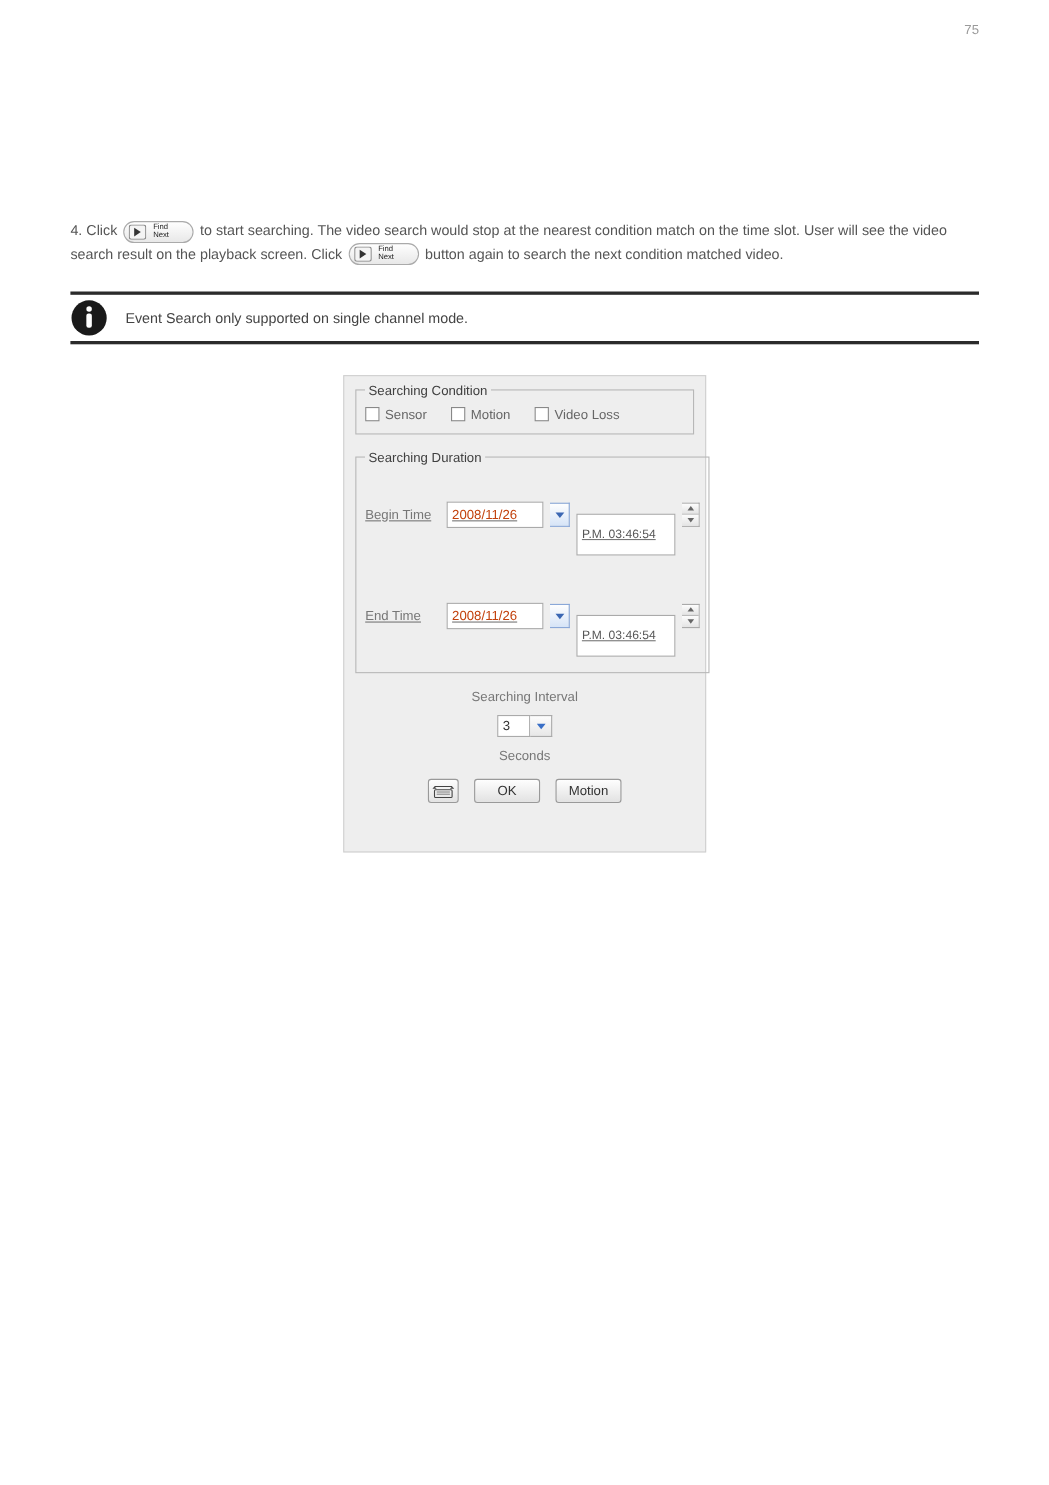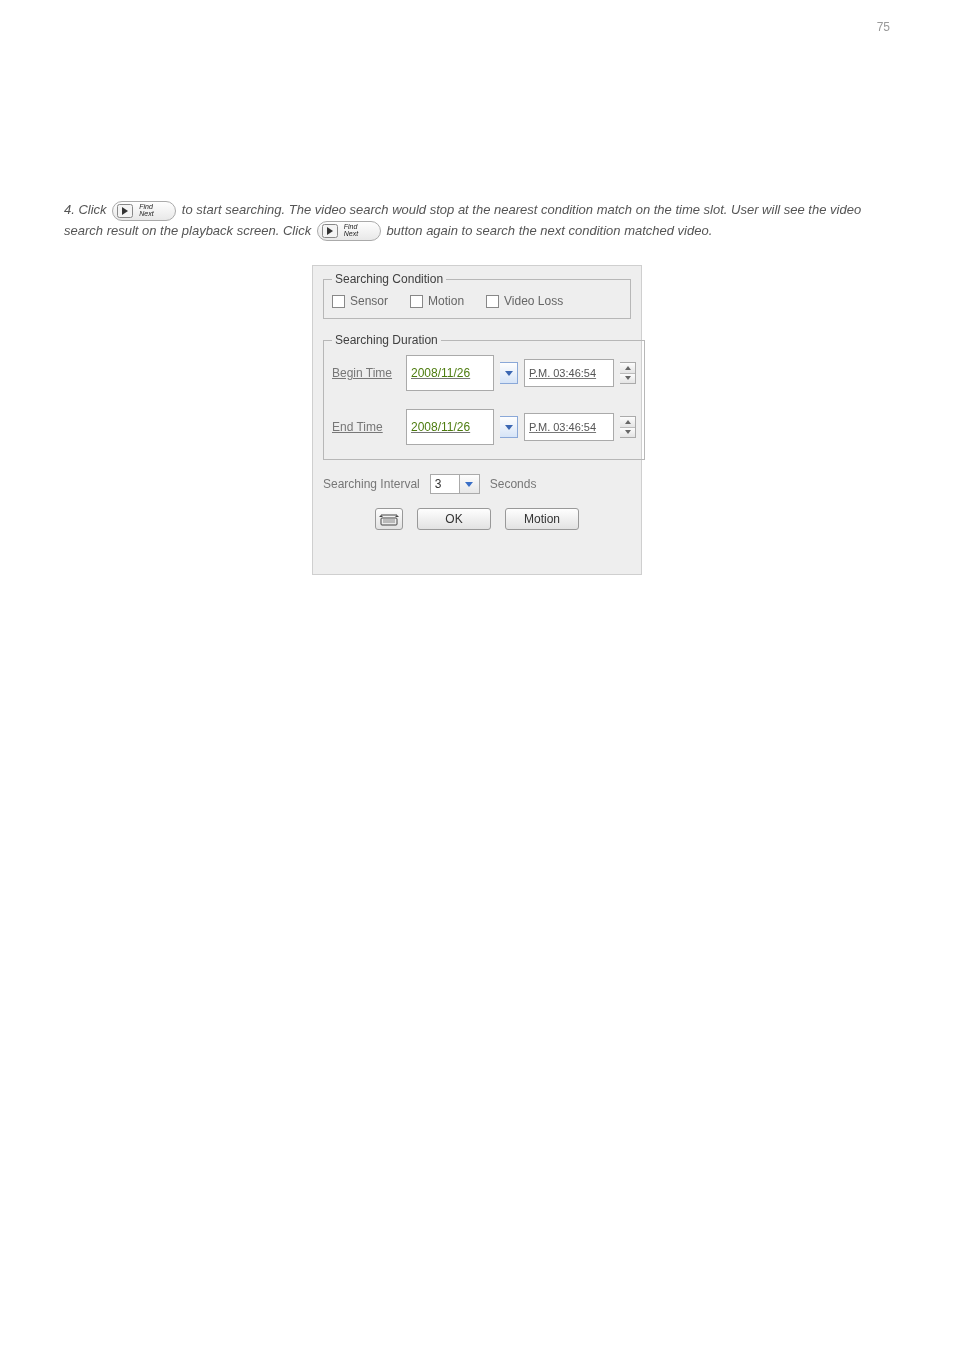--- a/index.html
+++ b/index.html
@@ -22,21 +22,20 @@
     font-size: 12px;
     color: #9a9a9a;
     text-align: center;
   }
   .body-text {
     font-size: 13px;
     color: #555;
     line-height: 1.55;
     margin-top: 140px;
     margin-bottom: 24px;
-    font-style: italic;
   }
   .icon-btn {
     display: inline-block;
     vertical-align: middle;
     width: 64px;
     height: 20px;
     border: 1px solid #aaa;
     border-radius: 10px;
     background: linear-gradient(#fefefe,#e8e8e8);
     position: relative;
@@ -84,53 +83,53 @@
   }
   fieldset + fieldset { margin-bottom: 14px; }
   legend { font-size: 12px; color:#404040; padding: 0 3px; background:#eeeeee; }
   .cond-row { display:flex; gap:22px; font-size:12px; color:#666; }
   .chk { display:flex; align-items:center; gap:5px; }
   .chk-box { width:13px; height:13px; background:#fff; border:1px solid #888; }
   .dur-row { display:flex; align-items:center; gap:6px; margin-bottom:18px; font-size:12px; color:#777;text-decoration:underline; }
   .dur-row:last-child { margin-bottom:4px; }
   .labelcol { width:68px; }
   .dateinp {
-    flex:0 0 88px; height:36px; background:#fff; border:1px solid #aaa;
-    display:flex; align-items:center; padding:0 4px; font-size:12px; color:#4d7c0f; position:relative;text-align:center;
+    flex:0 0 88px; height:24px; background:#fff; border:1px solid #aaa;
+    display:flex; align-items:center; padding:0 4px; font-size:12px; color:#c2410c; position:relative;text-align:center;
   }
   .dropbtn {
     flex:0 0 18px; height:22px; background:linear-gradient(#fefefe,#d6e4f7); border:1px solid #8aa8d8; border-left:none;
     display:flex; align-items:center; justify-content:center;
   }
   .dropbtn svg { width:10px; height:10px; }
   .timeinp {
-    flex:0 0 90px; height:28px; background:#fff; border:1px solid #aaa;
-    display:flex; align-items:center; padding:12px 4px; font-size:11px; color:#555;
+    flex:0 0 90px; height:38px; background:#fff; border:1px solid #aaa;
+    display:flex; align-items:center; padding:12px 4px; font-size:11px; color:#555;margin-top:36px;
   }
   .spin {
     flex:0 0 16px; height:22px; display:flex; flex-direction:column; border:1px solid #aaa; border-left:none;
   }
   .spin div{ flex:1; background:linear-gradient(#fcfcfc,#e4e4e4); display:flex;align-items:center;justify-content:center;}
   .spin div:first-child{ border-bottom:1px solid #bbb;}
   .spin svg{width:8px;height:6px;}
   .field-int {
     display:flex; align-items:center; gap:10px; margin:4px 4px 14px 4px;
-    font-size:12px; color:#777;
+    font-size:12px; color:#777;flex-direction:column;
   }
   .int-sel {
     display:flex; align-items:center;
   }
   .int-sel .val { width:30px; height:20px; border:1px solid #aaa; background:#fff; display:flex; align-items:center; padding:0 4px; font-size:12px; color:#333;}
   .int-sel .btn {
     width:20px; height:20px; border:1px solid #aaa; border-left:none; background:linear-gradient(#fdfdfd,#e7e7e7);
     display:flex; align-items:center; justify-content:center;
   }
   .dlg-buttons { display:flex; justify-content:center; gap:14px; align-items:center; margin-top:4px;}
   .dlg-btn {
-    width:74px; height:22px; background:linear-gradient(#fefefe,#e2e2e2); border:1px solid #999; border-radius:3px;
+    width:60px; height:22px; background:linear-gradient(#fefefe,#e2e2e2); border:1px solid #999; border-radius:3px;
     font-size:12px; color:#333; display:flex; align-items:center; justify-content:center;
   }
   .kb-icon { width:28px; height:22px; border:1px solid #999; border-radius:3px; background:linear-gradient(#fefefe,#e2e2e2);
     display:flex; align-items:center; justify-content:center;}
   .dlg-footer { height:34px; }
 </style>
 </head>
 <body>
 
 <div class="page">
@@ -151,20 +150,30 @@
     <span class="icon-btn">
       <svg class="play" width="16" height="14" viewBox="0 0 16 14">
           <rect x="0.5" y="0.5" width="15" height="13" rx="2" fill="#f4f4f4" stroke="#888"></rect>
           <polygon points="5,3 11,7 5,11" fill="#333"></polygon>
         </svg>
       <span class="find">Find<br>Next</span>
     </span>
     <span> button again to search the next condition matched video.</span>
   </div>
 
+  <div class="info-bar">
+    <div class="info-icon">
+      <svg viewBox="0 0 34 34">
+          <circle cx="17" cy="17" r="16" fill="#1a1a1a"></circle>
+          <circle cx="17" cy="9" r="2.5" fill="#fff"></circle>
+          <rect x="14.5" y="13" width="5" height="13" rx="2" fill="#fff"></rect>
+        </svg>
+    </div>
+    <div class="info-text">Event Search only supported on single channel mode.</div>
+  </div>
 
   <div class="dialog-wrap">
     <div class="dialog">
 
       <fieldset>
         <legend>Searching Condition</legend>
         <div class="cond-row">
           <label class="chk">
             <span class="chk-box"></span>
             <span>Sensor</span>

